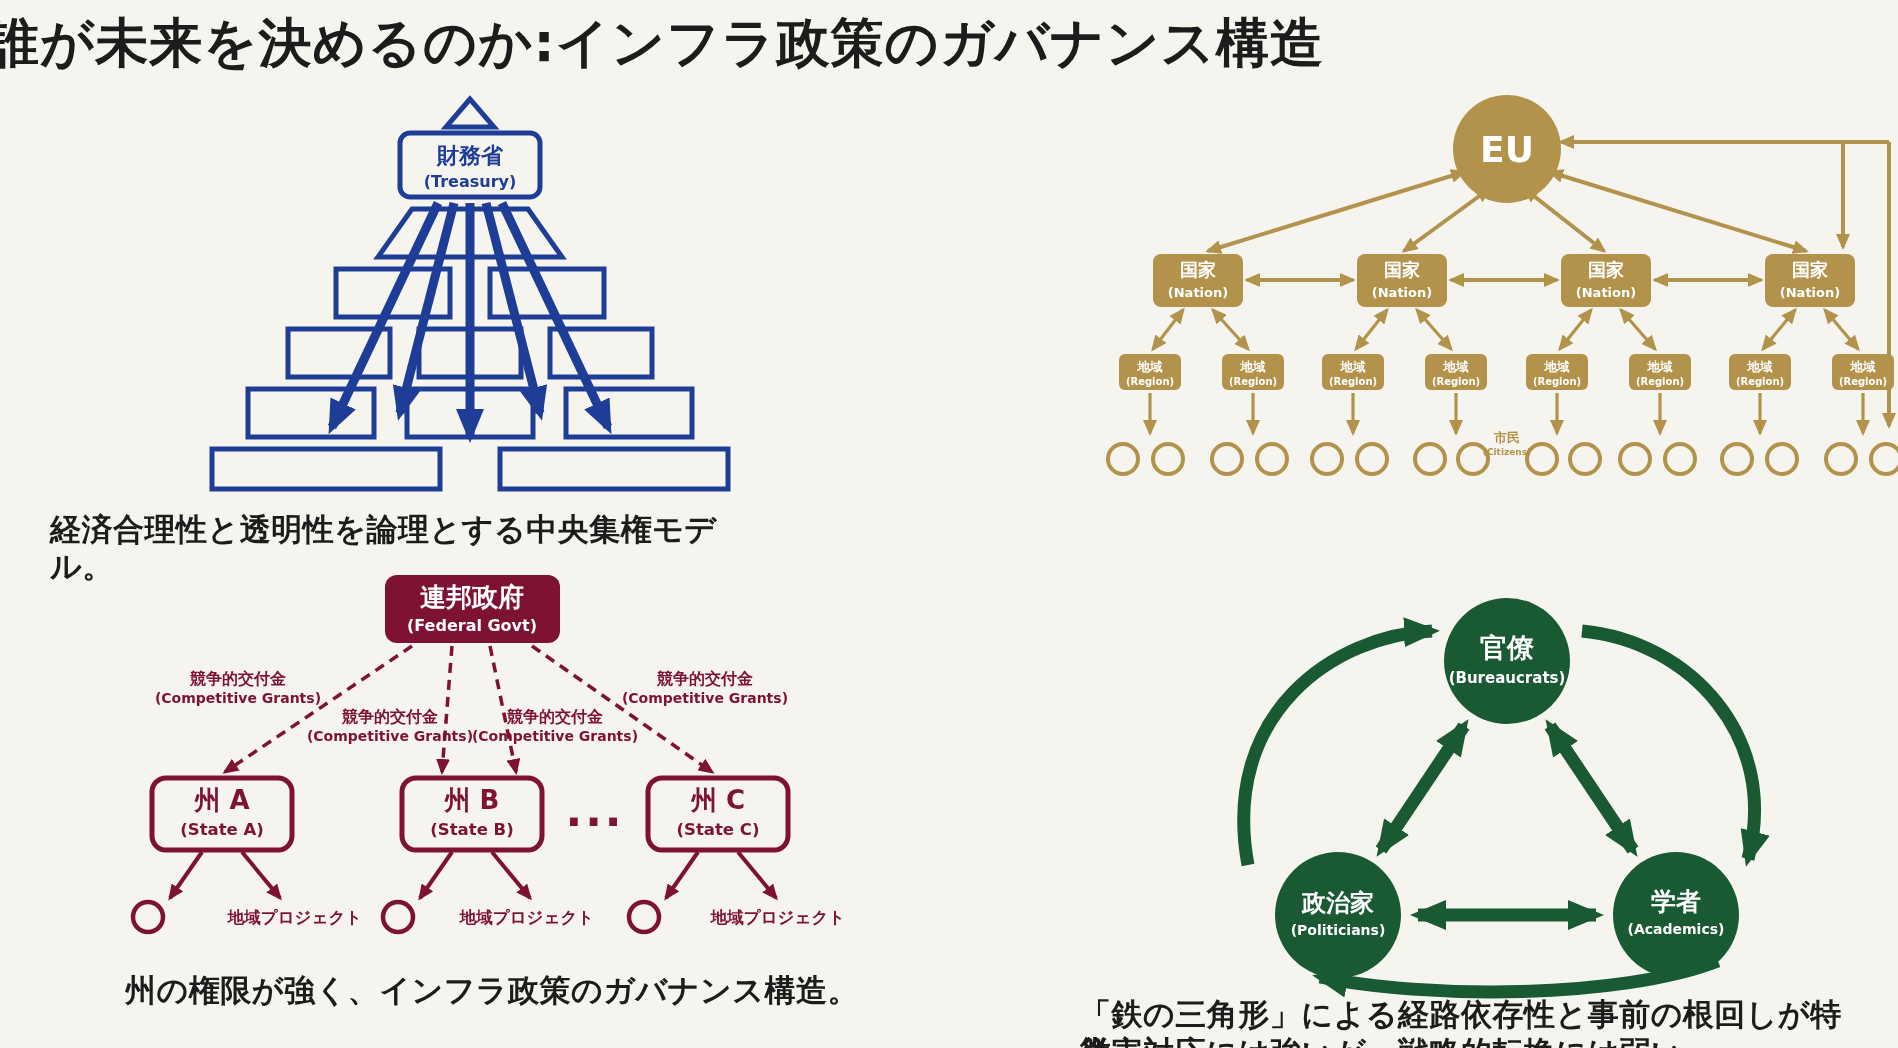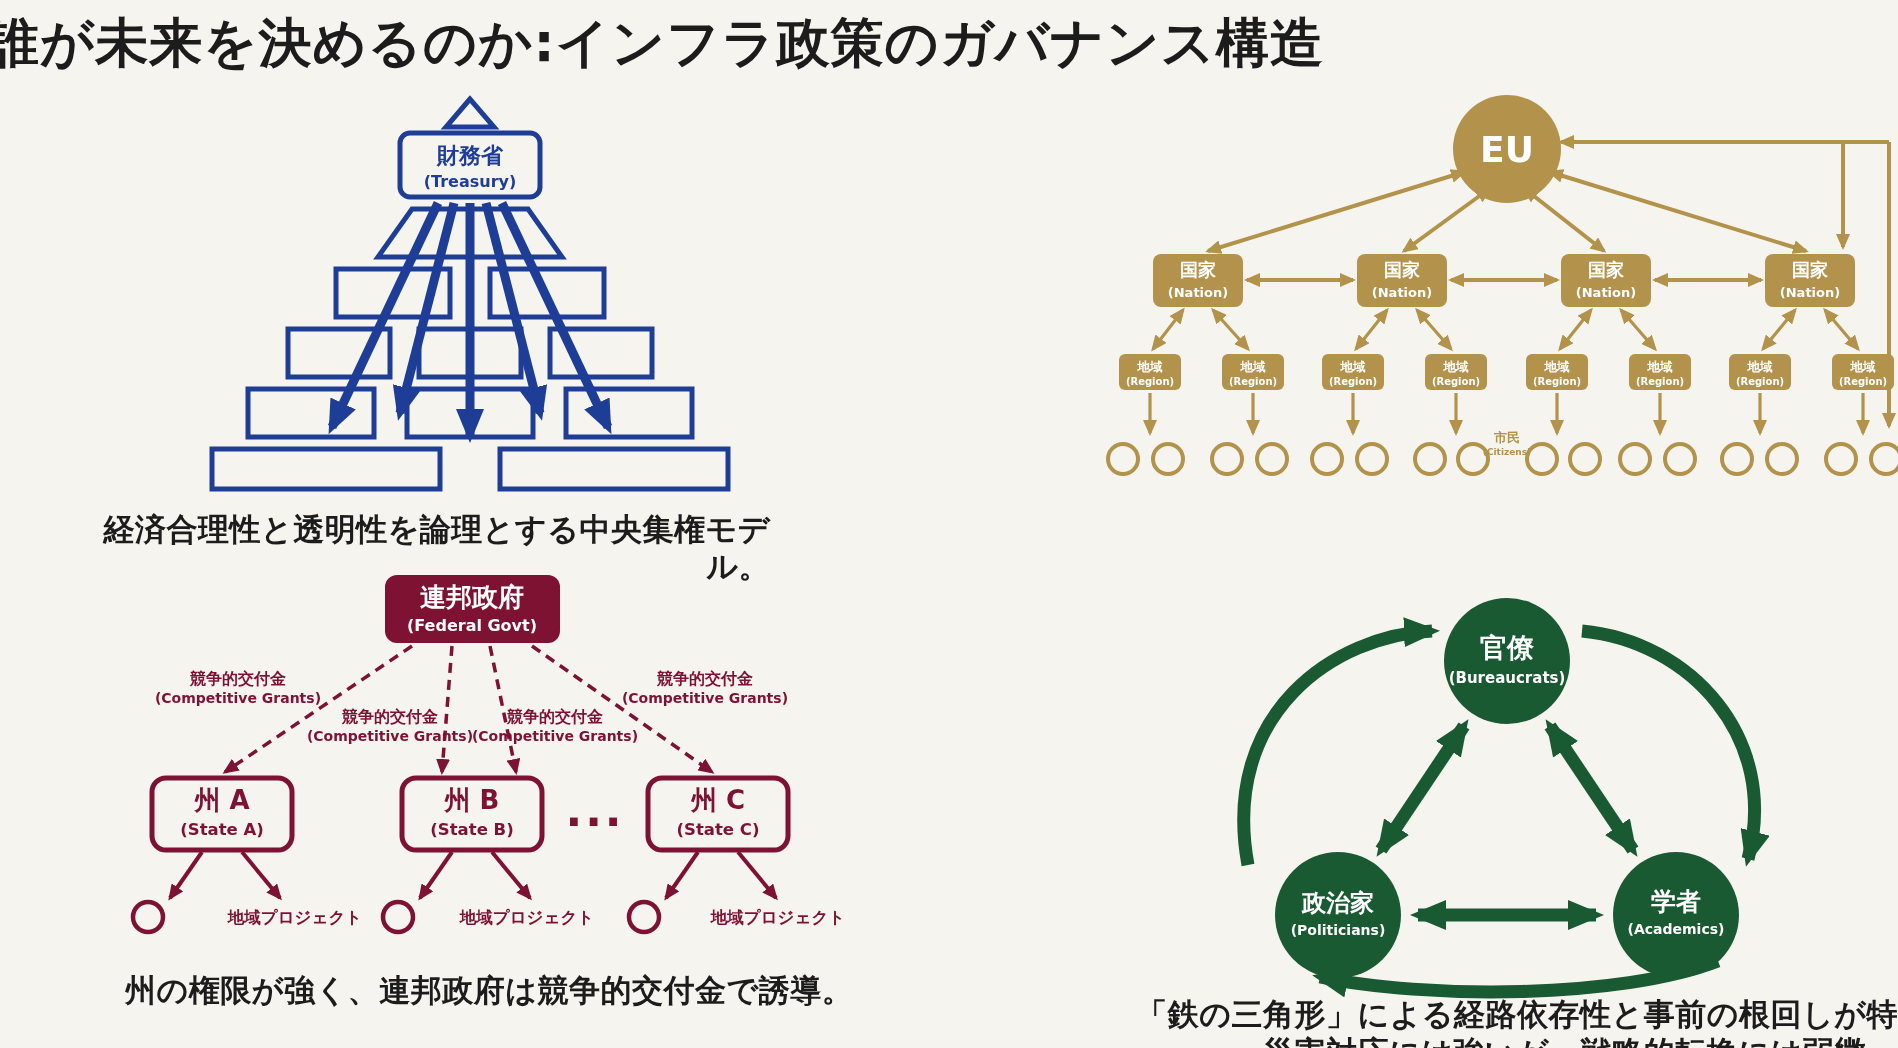--- a/index.html
+++ b/index.html
@@ -13,21 +13,21 @@
   .title {
     position:absolute; left:-14px; top:8px;
     font-size:53px; font-weight:800; letter-spacing:1px;
     white-space:nowrap; color:var(--ink);
   }
   .quad { position:absolute; }
   .caption {
     position:absolute; font-weight:800; font-size:31px;
     color:var(--ink); letter-spacing:0.5px; line-height:1.2;
   }
-  .caption.center { left:0; right:0; text-align:right; }
+  .caption.center { left:0; right:0; text-align:left; }
   svg { display:block; overflow:visible; }
   svg text { font-family:"DejaVu Sans", sans-serif; font-weight:700; }
   .ctext { text-anchor:middle; }
   .wtext { fill:#ffffff; }
   
   .uk-stroke { fill:none; stroke:var(--blue); stroke-width:5; }
   .uk-arrow  { stroke:var(--blue); stroke-width:9; fill:none; }
   .uk-text   { fill:var(--blue); }
   .ah-blue   { fill:var(--blue); }
   
@@ -305,21 +305,21 @@
         <line x1="608" y1="292" x2="576" y2="338" class="us-arrow" marker-end="url(#us-ah)"></line>
         <line x1="648" y1="292" x2="686" y2="338" class="us-arrow" marker-end="url(#us-ah)"></line>
         <circle cx="58" cy="357" r="15" class="us-ring"></circle>
         <circle cx="308" cy="357" r="15" class="us-ring"></circle>
         <circle cx="554" cy="357" r="15" class="us-ring"></circle>
         <text x="205" y="363" font-size="16.5" class="ctext us-text">地域プロジェクト</text>
         <text x="437" y="363" font-size="16.5" class="ctext us-text">地域プロジェクト</text>
         <text x="688" y="363" font-size="16.5" class="ctext us-text">地域プロジェクト</text>
       </g>
     </svg>
-    <div class="caption" style="left:35px; top:412px; white-space:nowrap;">州の権限が強く、連邦政府は競争的交付金で誘導。</div>
+    <div class="caption" style="left:35px; top:412px; white-space:nowrap;">州の権限が強く、インフラ政策のガバナンス構造。</div>
   </div>
 
   <div class="quad" style="left:1080px; top:593px; width:818px; height:468px;">
     <svg width="818" height="420" viewBox="0 0 818 420">
       <defs>
         <marker id="jp-ah" markerUnits="userSpaceOnUse" markerWidth="36" markerHeight="30" refX="28" refY="15" orient="auto-start-reverse">
           <path d="M0,0 L36,15 L0,30 Z" class="ah-green"></path>
         </marker>
       </defs>
 

